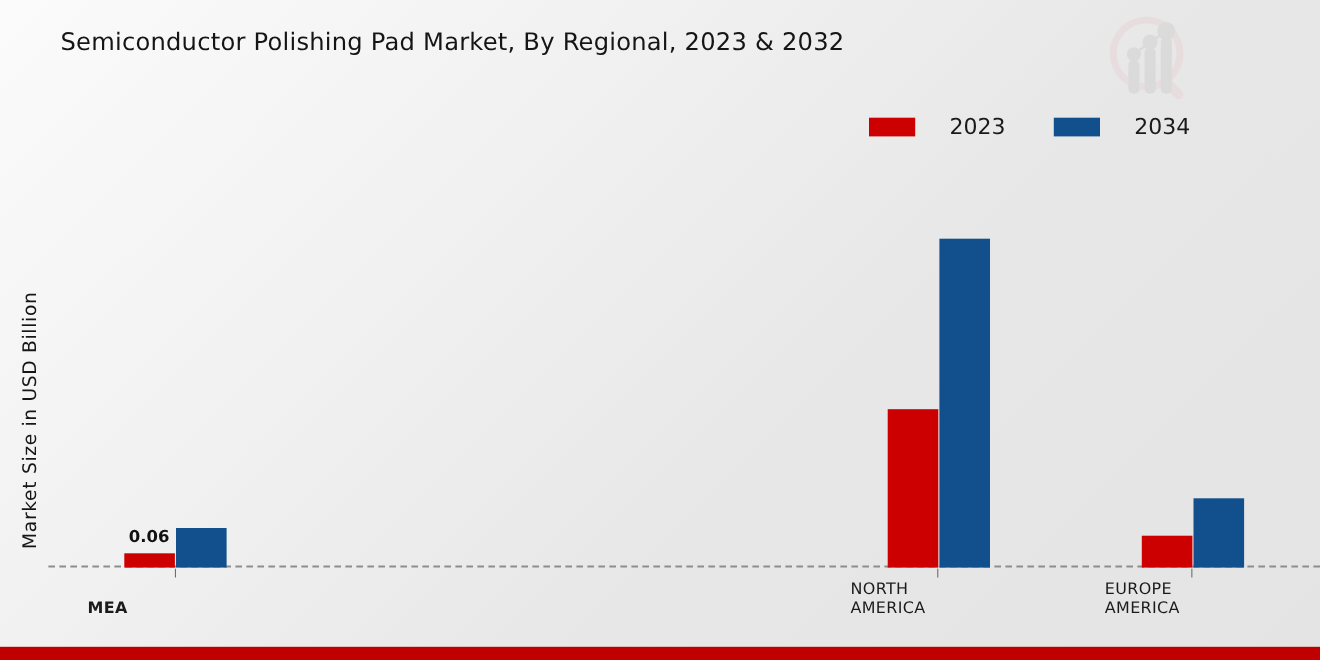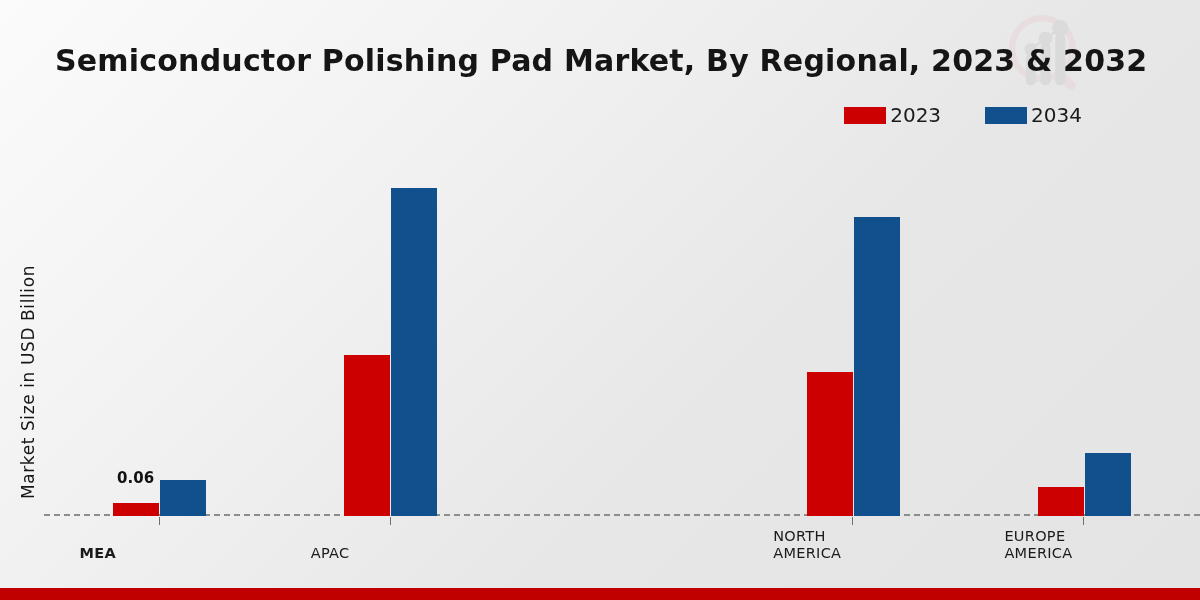--- a/index.html
+++ b/index.html
@@ -29,41 +29,41 @@
     width: 92px;
     height: 92px;
     opacity: 0.5;
     pointer-events: none;
   }
 
   
   #chart-title {
     position: absolute;
     left: 55px;
-    top: 43px;
-    font-size: 30px;
-    font-weight: 700;
+    top: 26px;
+    font-size: 22px;
+    font-weight: 400;
     color: #151515;
     letter-spacing: 0.2px;
     white-space: nowrap;
   }
 
   
   #legend {
     position: absolute;
     right: 118px;
     top: 103px;
     display: flex;
     align-items: center;
     gap: 44px;
   }
   .legend-item {
     display: flex;
     align-items: center;
-    gap: 4px;
+    gap: 31px;
   }
   .legend-swatch {
     width: 42px;
     height: 17px;
     display: block;
   }
   .legend-label {
     font-size: 20px;
     color: #1a1a1a;
   }
@@ -193,34 +193,24 @@
 
   <div id="y-axis-title">Market Size in USD Billion</div>
 
   <div id="plot-area">
     <div id="baseline"></div>
   <div class="bar-group" style="left: 0px; width: 231.2px;">
         <div class="bars">
           <div class="bar red" style="height: 12.5486px; background: rgb(204, 0, 0);"></div>
           <div class="bar blue" style="height: 35.5543px; background: rgb(17, 80, 140);"></div>
         </div>
-        <div class="bar-value" style="bottom: 29px; margin-left: -24px;">0.06</div>
+        <div class="bar-value" style="bottom: 19px; margin-left: -24px;">0.06</div>
         <div class="tick"></div>
         <div class="cat-label" style="left: 35.6px; font-weight: bold;">
           <div>MEA</div>
-        </div>
-      </div>
-      <div class="bar-group" style="left: 231.2px; width: 231.2px;">
-        <div class="bars">
-          <div class="bar red" style="height: 161.04px; background: rgb(204, 0, 0);"></div>
-          <div class="bar blue" style="height: 328.354px; background: rgb(17, 80, 140);"></div>
-        </div>
-        <div class="tick"></div>
-        <div class="cat-label" style="left: 35.6px;">
-          <div>APAC</div>
         </div>
       </div>
       <div class="bar-group" style="left: 693.6px; width: 231.2px;">
         <div class="bars">
           <div class="bar red" style="height: 144.309px; background: rgb(204, 0, 0);"></div>
           <div class="bar blue" style="height: 299.074px; background: rgb(17, 80, 140);"></div>
         </div>
         <div class="tick"></div>
         <div class="cat-label" style="left: 35.6px;">
           <div>NORTH</div>

